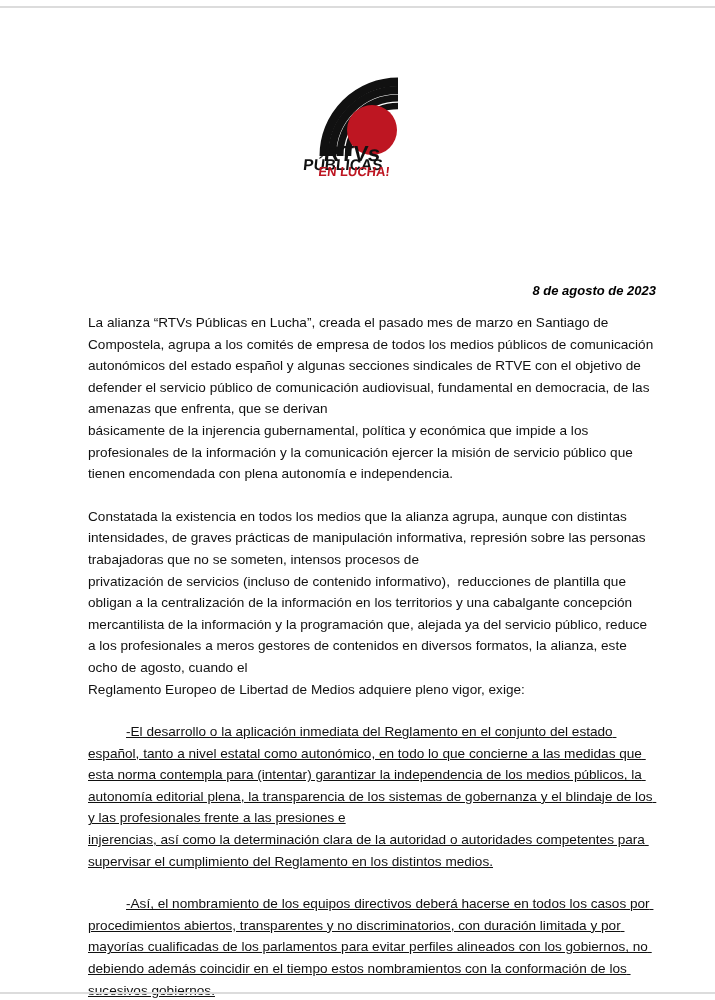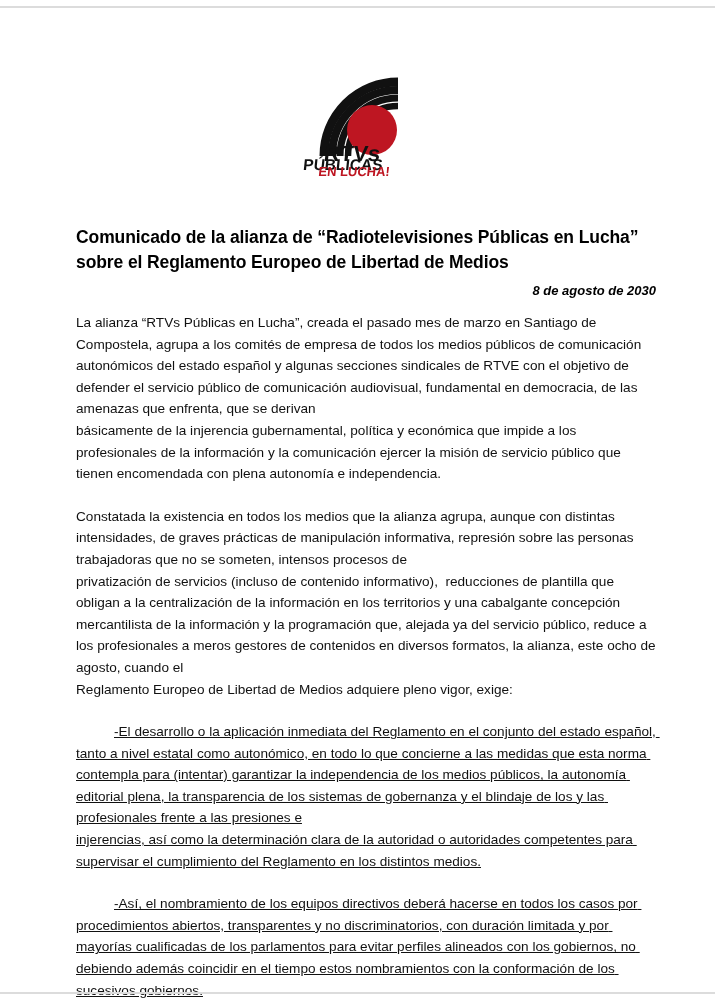--- a/index.html
+++ b/index.html
@@ -89,21 +89,21 @@
   .content {
     position: absolute;
     left: 76px;
     top: 304px;
     width: 582px;
     font-size: 13.6px;
     line-height: 21.6px;
     color: #111111;
   }
   .para {
-    margin: 0 0 21px 0;
+    margin: 0 0 21px 12px;
     white-space: pre-wrap;
   }
   .para.indented {
     text-indent: 38px;
     text-decoration: underline;
   }
   .para:last-child {
     margin-bottom: 0;
   }
 </style>
@@ -127,23 +127,22 @@
 
         <circle cx="70" cy="70" r="25" fill="#BE1622"></circle>
 
         <text x="60" y="101" font-family="Liberation Sans, sans-serif" font-size="22" font-weight="bold" fill="#111111" text-anchor="middle" transform="skewX(-6)">RTVs</text>
         <text x="52" y="110" font-family="Liberation Sans, sans-serif" font-size="15.5" font-weight="bold" fill="#111111" text-anchor="middle" transform="skewX(-6)">PÚBLICAS</text>
         <text x="64" y="116.5" font-family="Liberation Sans, sans-serif" font-size="13" font-weight="bold" fill="#BE1622" text-anchor="middle" transform="skewX(-6)">EN LUCHA!</text>
       </svg>
     </div>
   </div>
 
-  <h1 class="title">Comunicado de la alianza de “Radiotelevisiones Públicas en Lucha” sobre el Reglamento Europeo de Libertad de Medios</h1>
 
-  <div class="dateline">8 de agosto de 2030</div>
+  <div class="dateline">8 de agosto de 2023</div>
 
   <div class="content">
     <p class="para">La alianza “RTVs Públicas en Lucha”, creada el pasado mes de marzo en Santiago de Compostela, agrupa a los comités de empresa de todos los medios públicos de comunicación autonómicos del estado español y algunas secciones sindicales de RTVE con el objetivo de defender el servicio público de comunicación audiovisual, fundamental en democracia, de las amenazas que enfrenta, que se derivan
 básicamente de la injerencia gubernamental, política y económica que impide a los profesionales de la información y la comunicación ejercer la misión de servicio público que tienen encomendada con plena autonomía e independencia.</p>
     <p class="para">Constatada la existencia en todos los medios que la alianza agrupa, aunque con distintas intensidades, de graves prácticas de manipulación informativa, represión sobre las personas trabajadoras que no se someten, intensos procesos de
 privatización de servicios (incluso de contenido informativo),  reducciones de plantilla que obligan a la centralización de la información en los territorios y una cabalgante concepción mercantilista de la información y la programación que, alejada ya del servicio público, reduce a los profesionales a meros gestores de contenidos en diversos formatos, la alianza, este ocho de agosto, cuando el
 Reglamento Europeo de Libertad de Medios adquiere pleno vigor, exige:</p>
     <p class="para indented">-El desarrollo o la aplicación inmediata del Reglamento en el conjunto del estado español, tanto a nivel estatal como autonómico, en todo lo que concierne a las medidas que esta norma contempla para (intentar) garantizar la independencia de los medios públicos, la autonomía editorial plena, la transparencia de los sistemas de gobernanza y el blindaje de los y las profesionales frente a las presiones e
 injerencias, así como la determinación clara de la autoridad o autoridades competentes para supervisar el cumplimiento del Reglamento en los distintos medios.</p>
     <p class="para indented">-Así, el nombramiento de los equipos directivos deberá hacerse en todos los casos por procedimientos abiertos, transparentes y no discriminatorios, con duración limitada y por mayorías cualificadas de los parlamentos para evitar perfiles alineados con los gobiernos, no debiendo además coincidir en el tiempo estos nombramientos con la conformación de los sucesivos gobiernos.</p>

